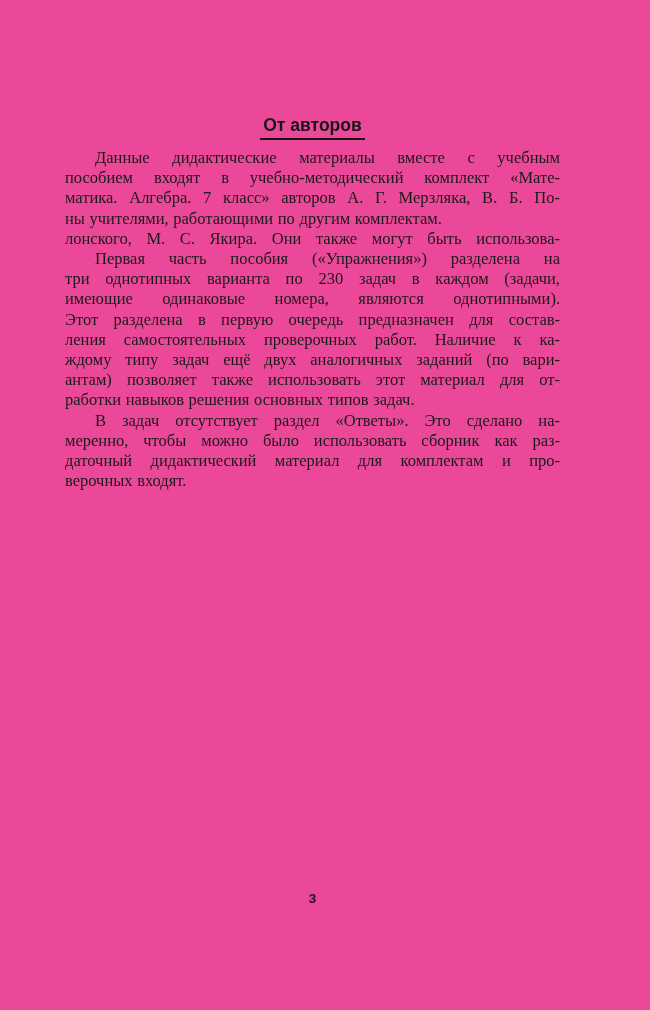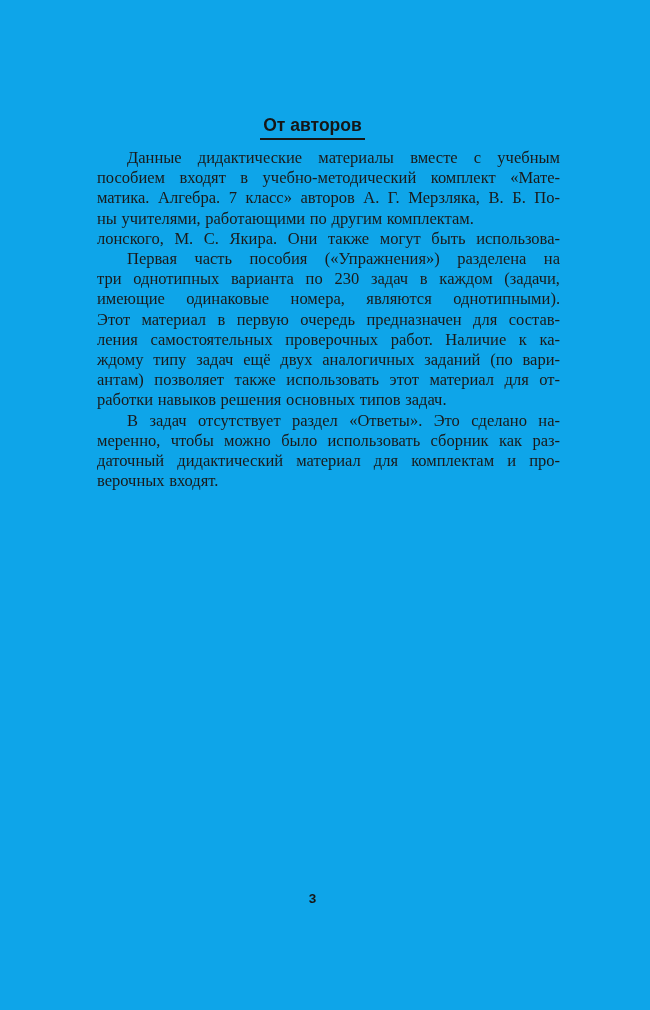--- a/index.html
+++ b/index.html
@@ -10,21 +10,21 @@
     width: 650px;
     height: 1010px;
     background: #ffffff;
     position: relative;
     overflow: hidden;
     font-family: "Liberation Serif", serif;
   }
   .page {
     position: absolute;
     inset: 0;
-    background: #0ea5e9;
+    background: #ec4899;
   }
   .title {
     position: absolute;
     top: 114px;
     left: 65px;
     width: 495px;
     margin: 0;
     text-align: center;
     font-family: "Liberation Sans", sans-serif;
     font-size: 17.5px;
@@ -48,21 +48,20 @@
   }
   .para {
     margin: 0;
     padding: 0;
   }
   .line {
     display: block;
     text-align: justify;
     text-align-last: justify;
     word-spacing: 0.5px;
-    margin-left: 32px;
   }
   .line.indent {
     text-indent: 30px;
   }
   .line.end {
     text-align-last: left;
   }
   .folio {
     position: absolute;
     top: 891px;
@@ -90,21 +89,21 @@
       <span class="line">пособием входят в учебно-методический комплект «Мате-</span>
       <span class="line">матика. Алгебра. 7 класс» авторов А. Г. Мерзляка, В. Б. По-</span>
       <span class="line end">ны учителями, работающими по другим комплектам.</span>
       <span class="line">лонского, М. С. Якира. Они также могут быть использова-</span>
     </p>
 
     <p class="para">
       <span class="line indent">Первая часть пособия («Упражнения») разделена на</span>
       <span class="line">три однотипных варианта по 230 задач в каждом (задачи,</span>
       <span class="line">имеющие одинаковые номера, являются однотипными).</span>
-      <span class="line">Этот материал в первую очередь предназначен для состав-</span>
+      <span class="line">Этот разделена в первую очередь предназначен для состав-</span>
       <span class="line">ления самостоятельных проверочных работ. Наличие к ка-</span>
       <span class="line">ждому типу задач ещё двух аналогичных заданий (по вари-</span>
       <span class="line">антам) позволяет также использовать этот материал для от-</span>
       <span class="line end">работки навыков решения основных типов задач.</span>
     </p>
 
 
     <p class="para">
       <span class="line indent">В задач отсутствует раздел «Ответы». Это сделано на-</span>
       <span class="line">меренно, чтобы можно было использовать сборник как раз-</span>

